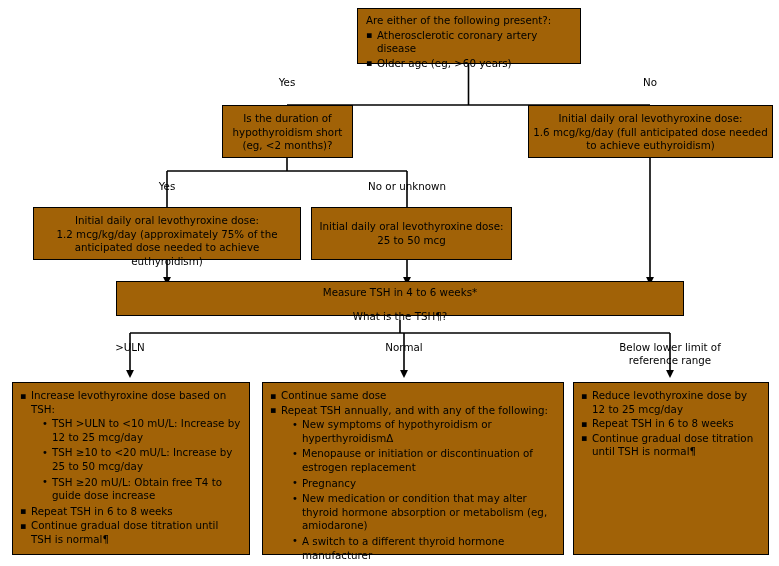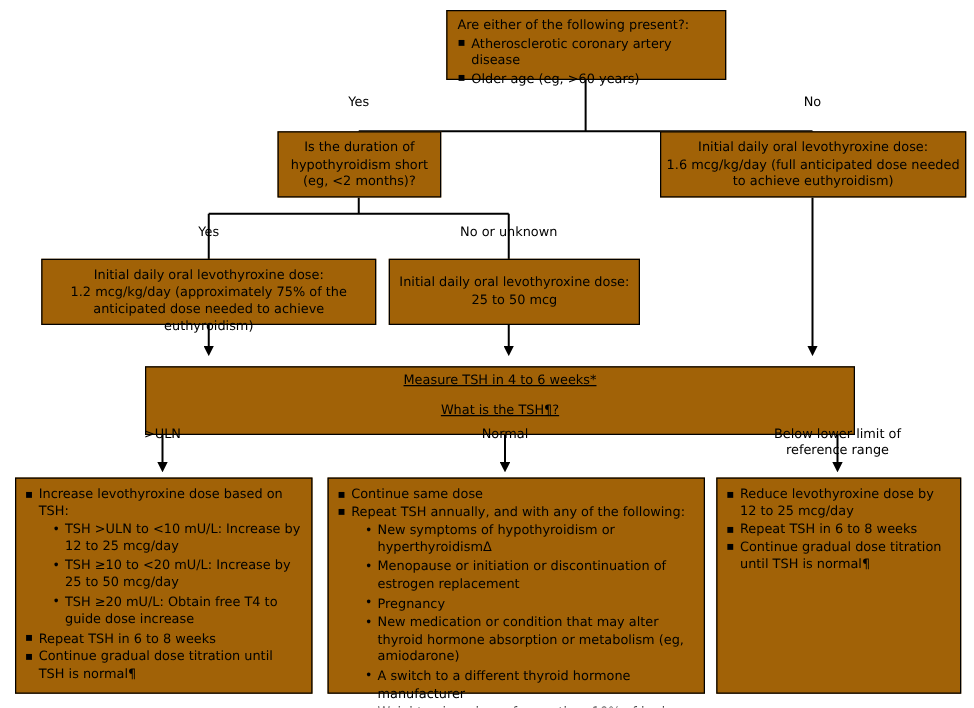--- a/index.html
+++ b/index.html
@@ -182,21 +182,21 @@
   </div>
 </div>
 
 <div class="box center" style="left:311px; top:207px; width:201px; height:53px;">
   <div class="box-inner" style="padding:12px 4px;">
     <div class="tline">Initial daily oral levothyroxine dose:</div>
     <div class="tline">25 to 50 mcg</div>
   </div>
 </div>
 
-<div class="box center" style="left:116px; top:293px; width:568px; height:55px;text-decoration:underline;">
+<div class="box center" style="left:116px; top:281px; width:568px; height:35px;">
   <div class="box-inner" style="padding:4px 4px;">
     <div class="tline q-box-line">Measure TSH in 4 to 6 weeks*</div>
     <div class="q-gap"></div>
     <div class="tline q-box-line">What is the TSH¶?</div>
   </div>
 </div>
 
 <div class="box" style="left:12px; top:382px; width:238px; height:173px;">
   <div class="box-inner" style="padding:6px 7px;">
     <ul class="lv1">

